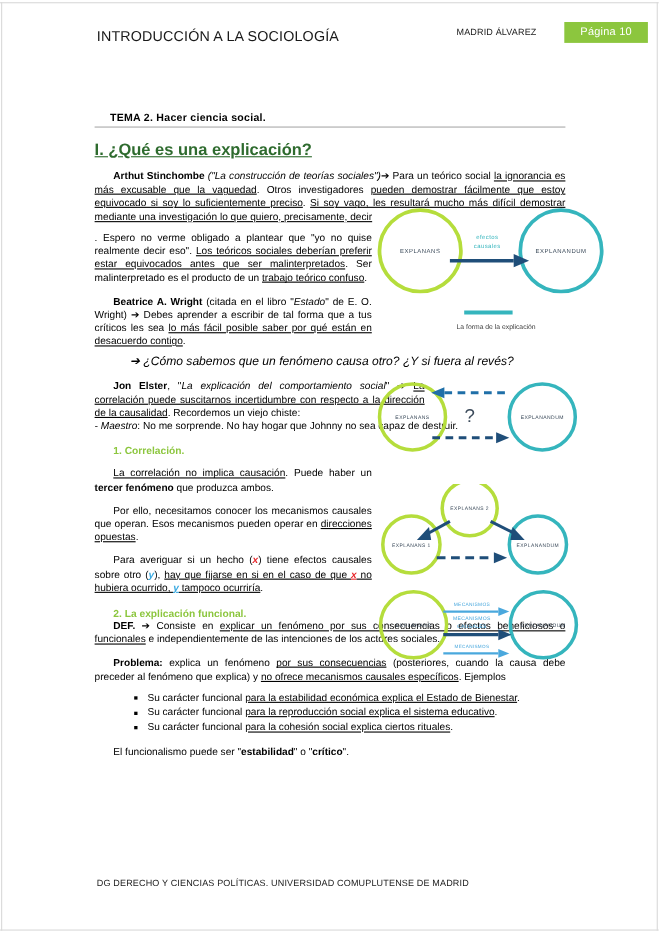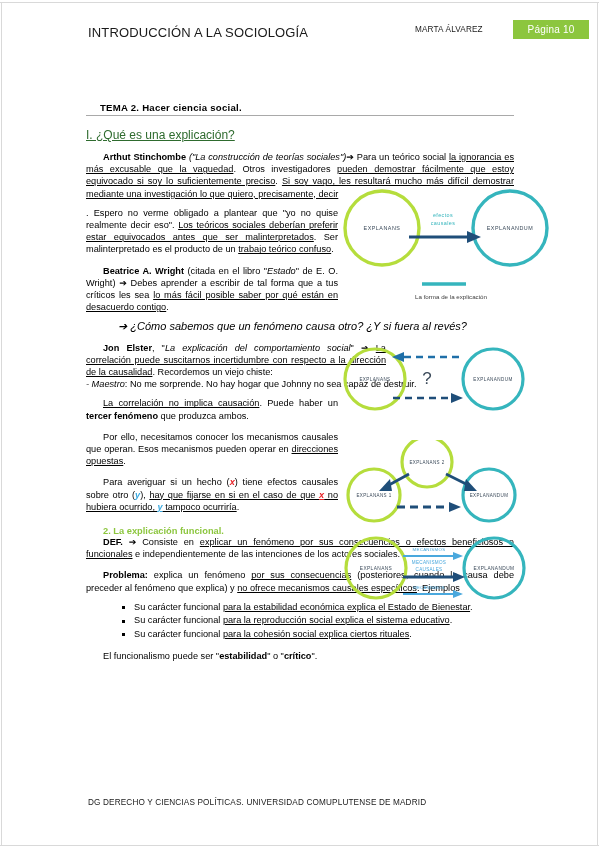--- a/index.html
+++ b/index.html
@@ -75,22 +75,22 @@
     font-size: 9.6px;
     font-weight: bold;
     letter-spacing: 0.25px;
     padding-left: 14px;
     padding-bottom: 2px;
     border-bottom: 1.4px solid #a9a9a9;
     margin-bottom: 12px;
     margin-top: 40px;
   }
   .sec-green-dark {
-    font-size: 12px;
-    font-weight: normal;
+    font-size: 15px;
+    font-weight: bold;
     color: #2e6b2e;
     text-decoration: underline;
     margin-bottom: 9px;
   }
   .sec-green-light {
     font-size: 9.3px;
     font-weight: bold;
     color: #8cc63e;
     margin: 0;
   }
@@ -179,21 +179,21 @@
 
 <div class="page">
 
   <div class="frame-line frame-top"></div>
   <div class="frame-line frame-bottom"></div>
   <div class="frame-line frame-left"></div>
   <div class="frame-line frame-right"></div>
 
   <div class="header">
     <div class="hdr-left">INTRODUCCIÓN A LA SOCIOLOGÍA</div>
-    <div class="hdr-mid">MARTA ÁLVAREZ</div>
+    <div class="hdr-mid">MADRID ÁLVAREZ</div>
     <div class="hdr-badge">Página 10</div>
   </div>
 
   <div class="content">
 
     <div class="tema">TEMA 2. Hacer ciencia social.</div>
 
     <div class="sec-green-dark">I. ¿Qué es una explicación?</div>
 
     <p class="ind col-wide"><span class="b">Arthut Stinchombe</span> <span class="i">("La construcción de teorías sociales")</span><span>➔</span><span> Para un teórico social </span><span class="u">la ignorancia es más excusable que la vaguedad</span><span>. Otros investigadores </span><span class="u">pueden demostrar fácilmente que estoy equivocado si soy lo suficientemente preciso</span><span>. </span><span class="u">Si soy vago, les resultará mucho más difícil demostrar mediante una investigación lo que quiero, precisamente, decir</span></p>
@@ -202,20 +202,21 @@
 
     <p class="ind col-narrow" style="margin-top:9px;"><span class="b">Beatrice A. Wright</span><span> (citada en el libro "</span><span class="i">Estado</span><span>" de E. O. Wright) </span><span>➔</span><span> Debes aprender a escribir de tal forma que a tus críticos les sea </span><span class="u">lo más fácil posible saber por qué están en desacuerdo contigo</span><span>.</span></p>
 
     <div class="q-line">➔ ¿Cómo sabemos que un fenómeno causa otro? ¿Y si fuera al revés?</div>
 
     <p class="ind col-mid"><span class="b">Jon Elster</span><span>, "</span><span class="i">La explicación del comportamiento social</span><span>" </span><span>➔</span><span> </span><span class="u">La correlación puede suscitarnos incertidumbre con respecto a la dirección de la causalidad</span><span>. Recordemos un viejo chiste:</span></p>
 
 
     <p class="col-wide" style="margin-top:-7px;"><span class="i">- Maestro</span><span>: No me sorprende. No hay hogar que Johnny no sea capaz de destruir.</span></p>
 
+    <div class="sec-green-light" style="padding-left:17px; margin-top:12px; margin-bottom:9px;">1. Correlación.</div>
 
     <p class="ind col-narrow"><span class="u">La correlación no implica causación</span><span>. Puede haber un </span><span class="b">tercer fenómeno</span><span> que produzca ambos.</span></p>
 
     <p class="ind col-narrow" style="margin-top:9px;"><span>Por ello, necesitamos conocer los mecanismos causales que operan. Esos mecanismos pueden operar en </span><span class="u">direcciones opuestas</span><span>.</span></p>
 
     <p class="ind col-narrow" style="margin-top:9px;"><span>Para averiguar si un hecho (</span><span class="red i">x</span><span>) tiene efectos causales sobre otro (</span><span class="blue i">y</span><span>), </span><span class="u">hay que fijarse en si en el caso de que </span><span class="red i u">x</span><span class="u"> no hubiera ocurrido, </span><span class="blue i u">y</span><span class="u"> tampoco ocurriría</span><span>.</span></p>
 
     <div class="sec-green-light" style="padding-left:17px; margin-top:13px; ">2. La explicación funcional.</div>
 
     <p class="ind col-wide"><span class="b">DEF.</span><span> ➔ </span><span>Consiste en </span><span class="u">explicar un fenómeno por sus consecuencias o efectos beneficiosos o funcionales</span><span> e independientemente de las intenciones de los actores sociales.</span></p>

